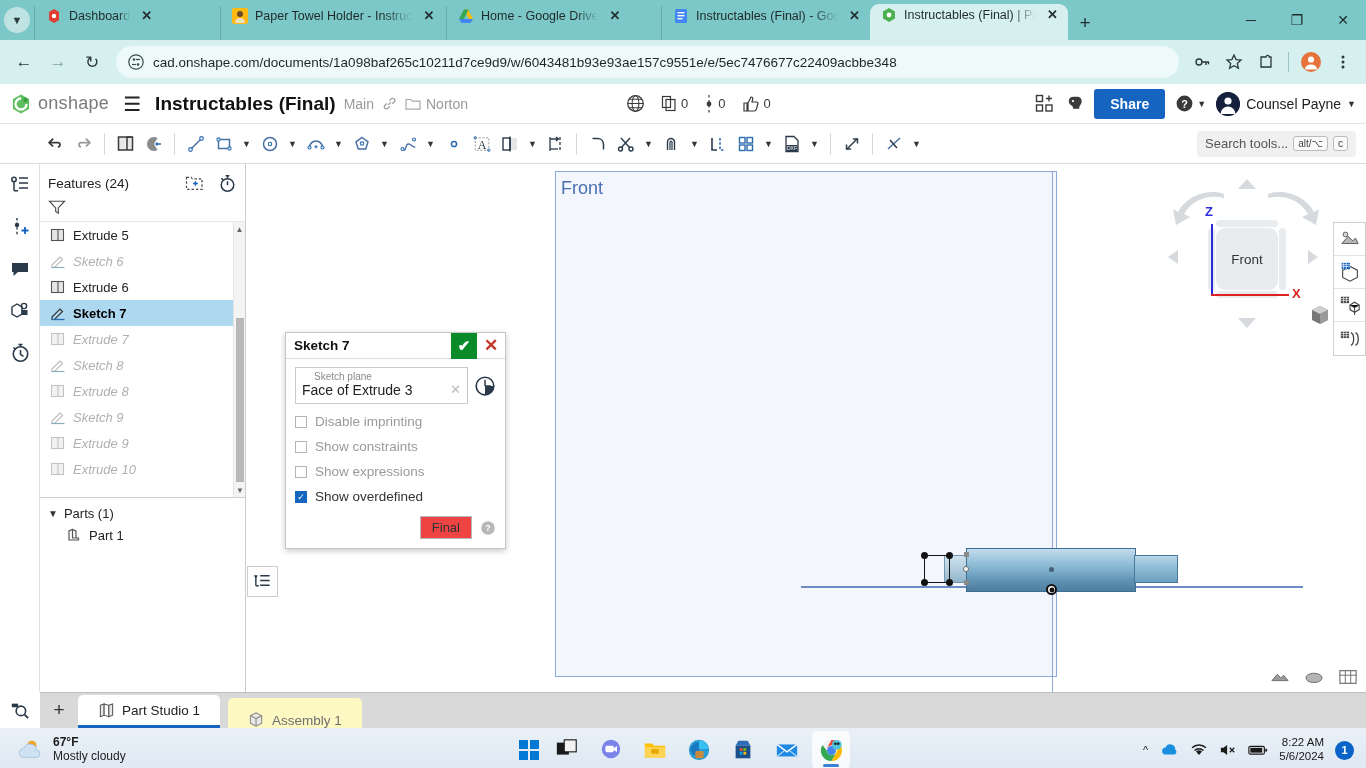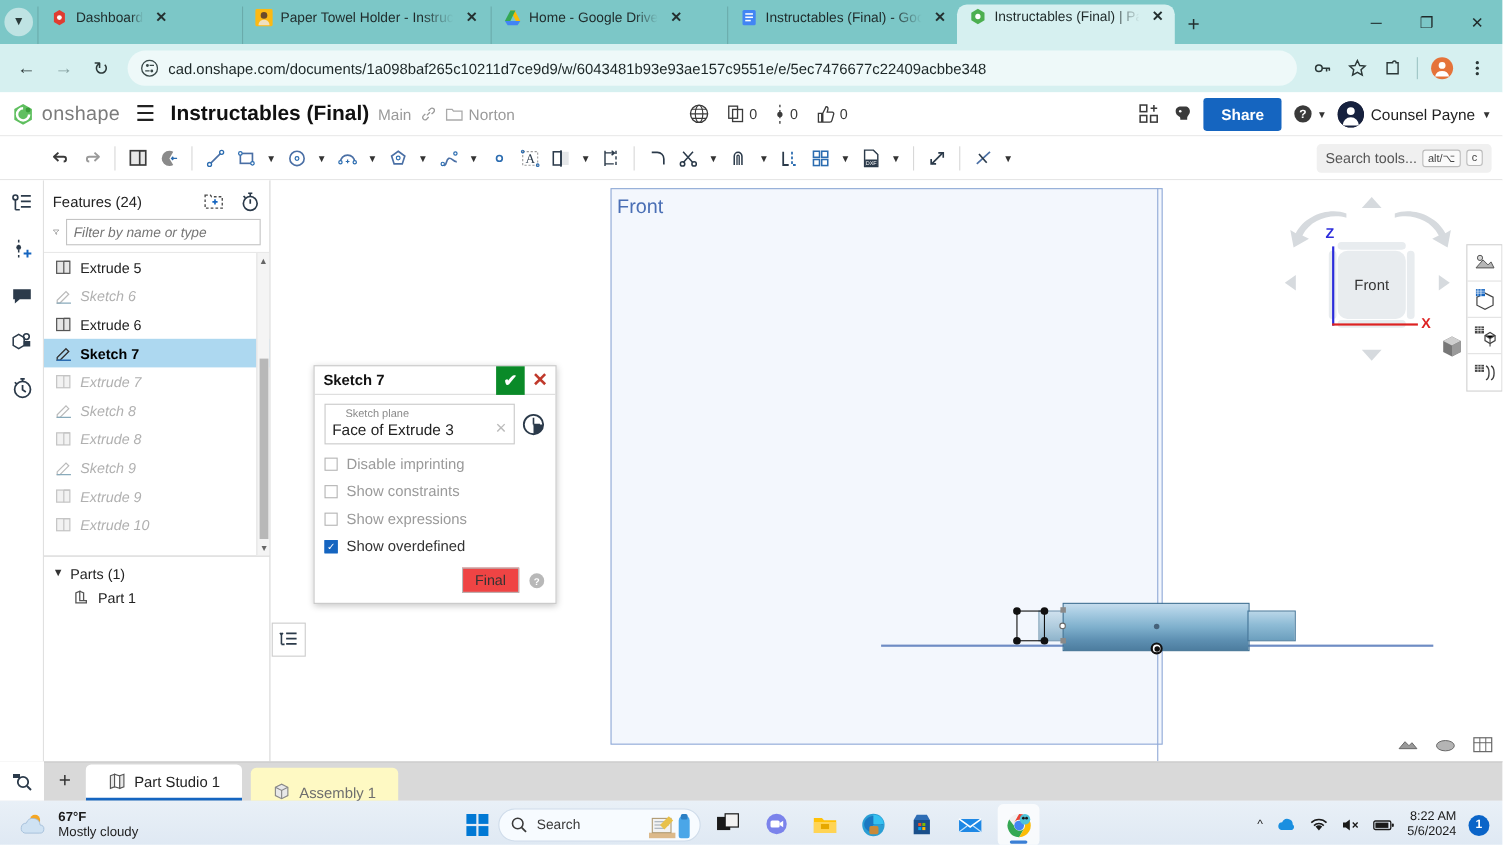--- a/index.html
+++ b/index.html
@@ -724,21 +724,20 @@
         <circle cx="10" cy="11.5" r="6.6" fill="none" stroke="#2b3a4a" stroke-width="1.6"></circle>
         <path d="M10 7.6v4.2" stroke="#2b3a4a" stroke-width="1.6"></path>
         <path d="M8 1.8h4M10 1.8v2.6M3.6 4.4l1.8 1.8" stroke="#2b3a4a" stroke-width="1.6"></path>
       </svg>
     </div>
 
     <div id="filter-row">
       <svg width="18" height="16" viewBox="0 0 20 18">
         <path d="M1.5 2.5h17L11.5 10v6l-3-2v-4z" fill="none" stroke="#4a4a4a" stroke-width="1.3"></path>
       </svg>
-      <input id="filter-input" placeholder="Filter by name or type" style="">
     </div>
 
     <div id="feature-list">
       <div class="feat">
         <svg width="16" height="16" viewBox="0 0 16 16">
             <rect x="1.5" y="2.5" width="12" height="11" fill="#e6e6e6" stroke="#555" stroke-width="1.1"></rect>
             <path d="M8 2.5v11M8 2.5l5.5 0" stroke="#555" stroke-width="1.1"></path>
           </svg>
         <span class="fname">Extrude 5</span>
       </div>
@@ -1035,35 +1034,20 @@
 
   <div id="tb-center">
     <div id="winlogo">
       <svg width="22" height="22" viewBox="0 0 22 22">
           <rect x="1" y="1" width="9" height="9" fill="#0078d4"></rect>
           <rect x="12" y="1" width="9" height="9" fill="#0078d4"></rect>
           <rect x="1" y="12" width="9" height="9" fill="#0078d4"></rect>
           <rect x="12" y="12" width="9" height="9" fill="#0078d4"></rect>
         </svg>
     </div>
-    <div id="tb-search">
-      <svg width="16" height="16" viewBox="0 0 18 18">
-          <circle cx="7.5" cy="7.5" r="5.4" fill="none" stroke="#3a3a3a" stroke-width="1.6"></circle>
-          <path d="M11.6 11.6l4.4 4.4" stroke="#3a3a3a" stroke-width="1.8"></path>
-        </svg>
-      <span class="ph">Search</span>
-      <svg width="46" height="26" viewBox="0 0 46 26" style="position:absolute;right:2px;bottom:0;">
-        <rect x="2" y="19" width="24" height="5" fill="#dcb98a"></rect>
-        <rect x="5" y="6" width="17" height="13" fill="#f2f2f2" stroke="#b09a72" stroke-width="1"></rect>
-        <path d="M7 9h13M7 12h13M7 15h9" stroke="#9aa6b2" stroke-width="1"></path>
-        <path d="M20 4l4 4-8 8-4-4z" fill="#e8c14a"></path>
-        <path d="M29 8a5 5 0 0110 0v14a2 2 0 01-2 2h-6a2 2 0 01-2-2z" fill="#4aa6e8"></path>
-        <rect x="31" y="2" width="6" height="5" rx="1.4" fill="#2b7fc4"></rect>
-      </svg>
-    </div>
 
     <div class="tbapp">
       <svg width="24" height="24" viewBox="0 0 26 26">
           <rect x="2" y="5" width="13" height="13" fill="#1a1a1a"></rect>
           <rect x="10" y="2" width="13" height="13" fill="#f2f2f2" stroke="#1a1a1a" stroke-width="1.2"></rect>
         </svg>
     </div>
     <div class="tbapp">
       <svg width="24" height="24" viewBox="0 0 26 26">
           <circle cx="13" cy="12" r="10" fill="#7b83eb"></circle>

